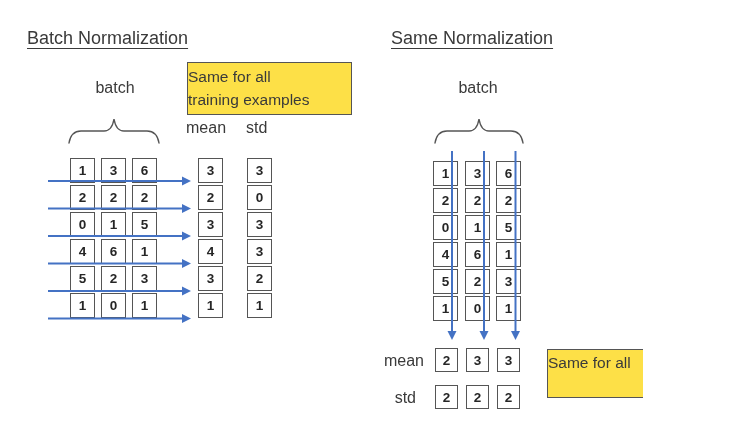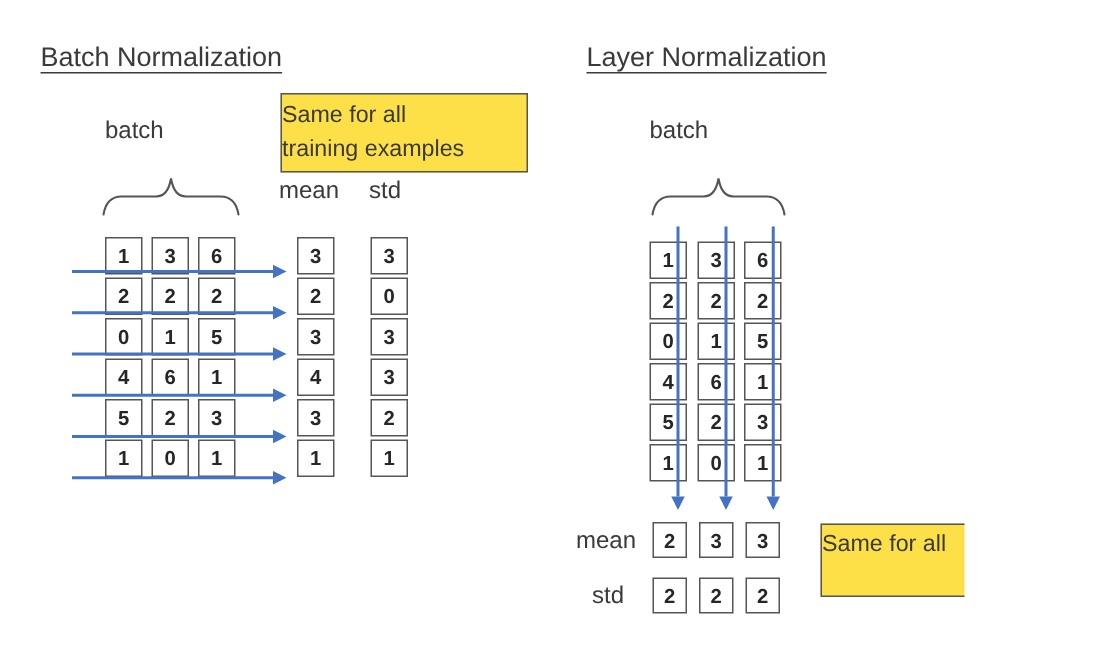--- a/index.html
+++ b/index.html
@@ -28,21 +28,21 @@
     text-decoration-thickness:1.2px;
     white-space:nowrap;
   }
   .lbl{
     position:absolute;
     font-size:16px;
     line-height:18px;
     color:var(--text);
     white-space:nowrap;
   }
-  .center{text-align:left;}
+  .center{text-align:center;}
   .right-align{text-align:right;}
   .squiggle{
     text-decoration-style:wavy;
     text-decoration-color:var(--red);
     text-decoration-thickness:1px;
     text-underline-offset:4px;
   }
   .vcol{
     position:absolute;
     display:flex;
@@ -145,21 +145,21 @@
     <div class="cell">3</div>
     <div class="cell">2</div>
     <div class="cell">1</div>
   </div>
 
   <div class="callout" style="left:187px;top:62px;width:165px;height:53px">
     <div class="line">Same for all</div>
     <div class="line">training examples</div>
   </div>
 
-  <div class="title" style="left:391px;top:27px">Layer Normalization</div>
+  <div class="title" style="left:391px;top:27px">Same Normalization</div>
 
   <div class="lbl center" style="left:433px;top:79px;width:90px">batch</div>
 
   <svg class="brace" style="left:434px;top:116px" width="90" height="28" viewBox="0 0 90 28">
     <path class="brace-path" d="M1,27 Q3,15 13,15 L35,15 Q43,15 45,3 Q47,15 55,15 L77,15 Q87,15 89,27"></path>
   </svg>
 
   <div class="vcol" style="left:433px;top:161px">
     <div class="cell">1</div>
     <div class="cell">2</div>

